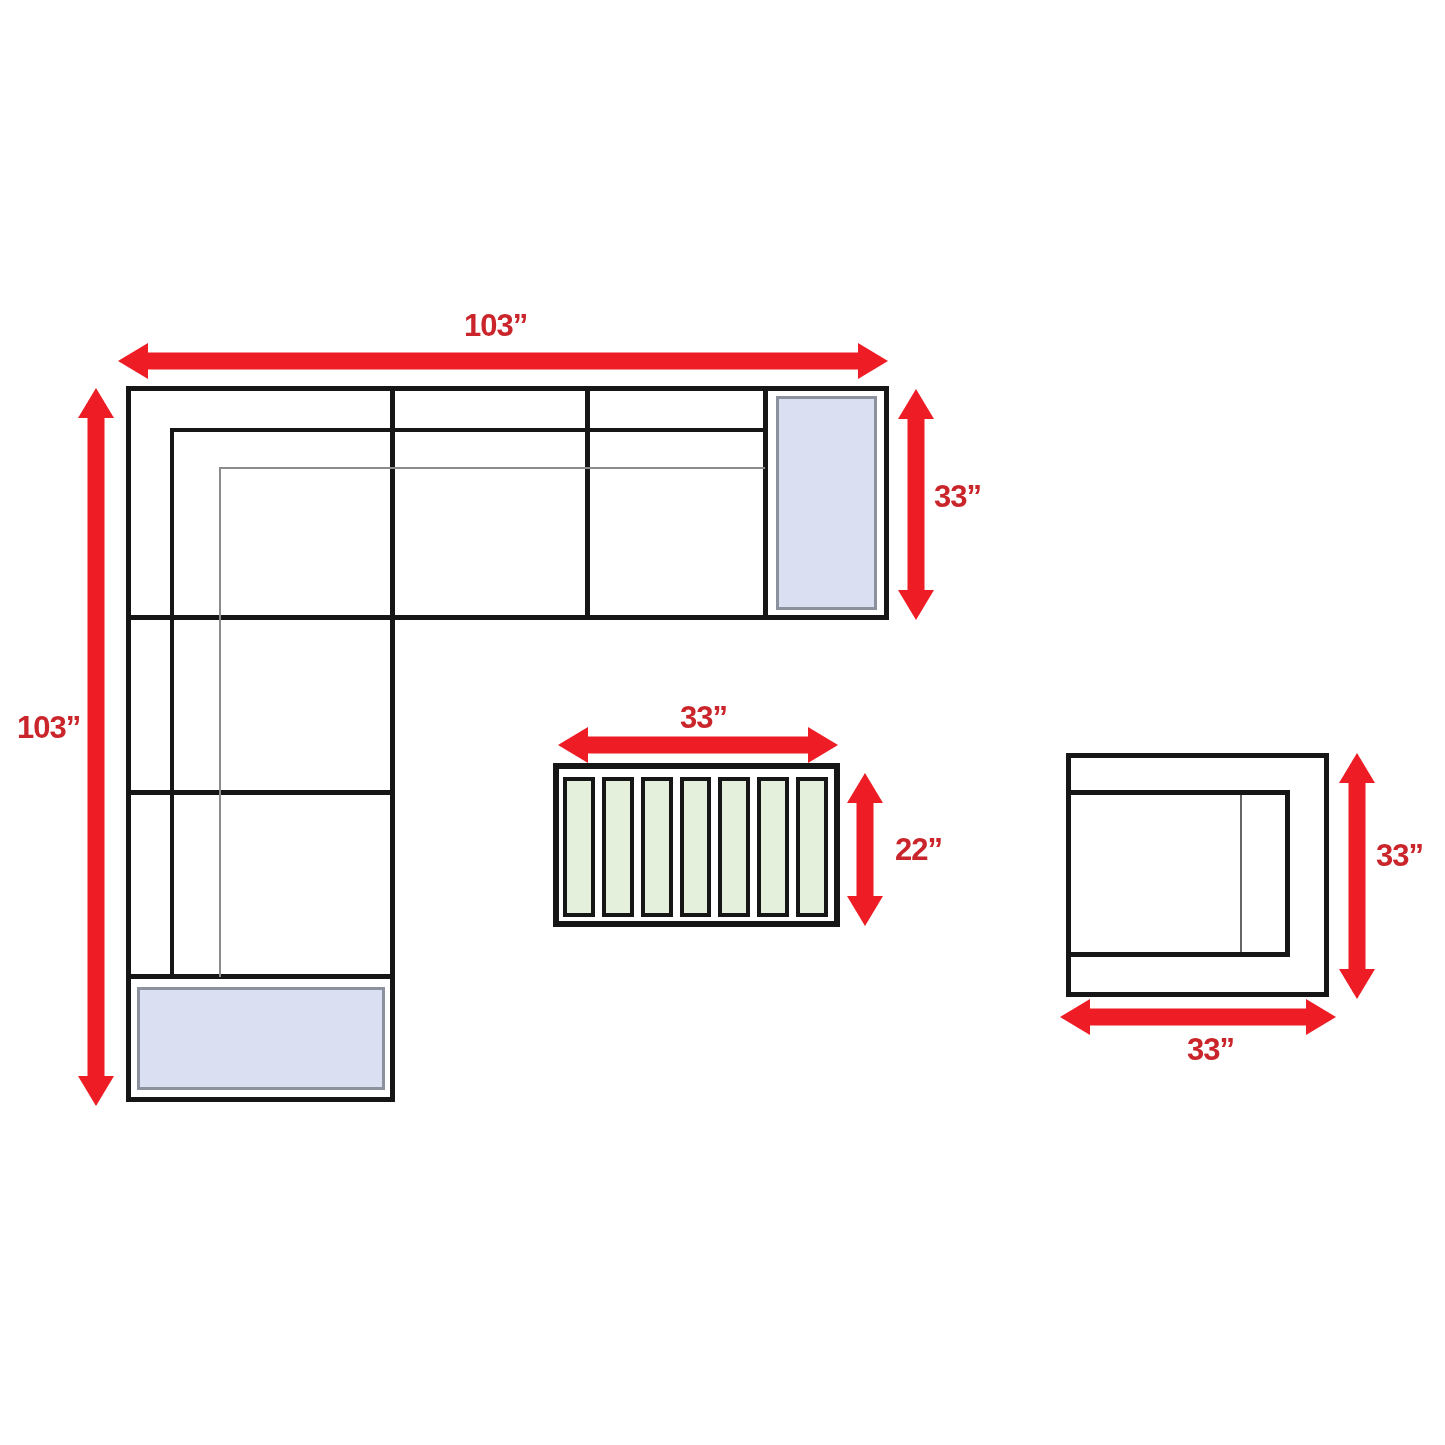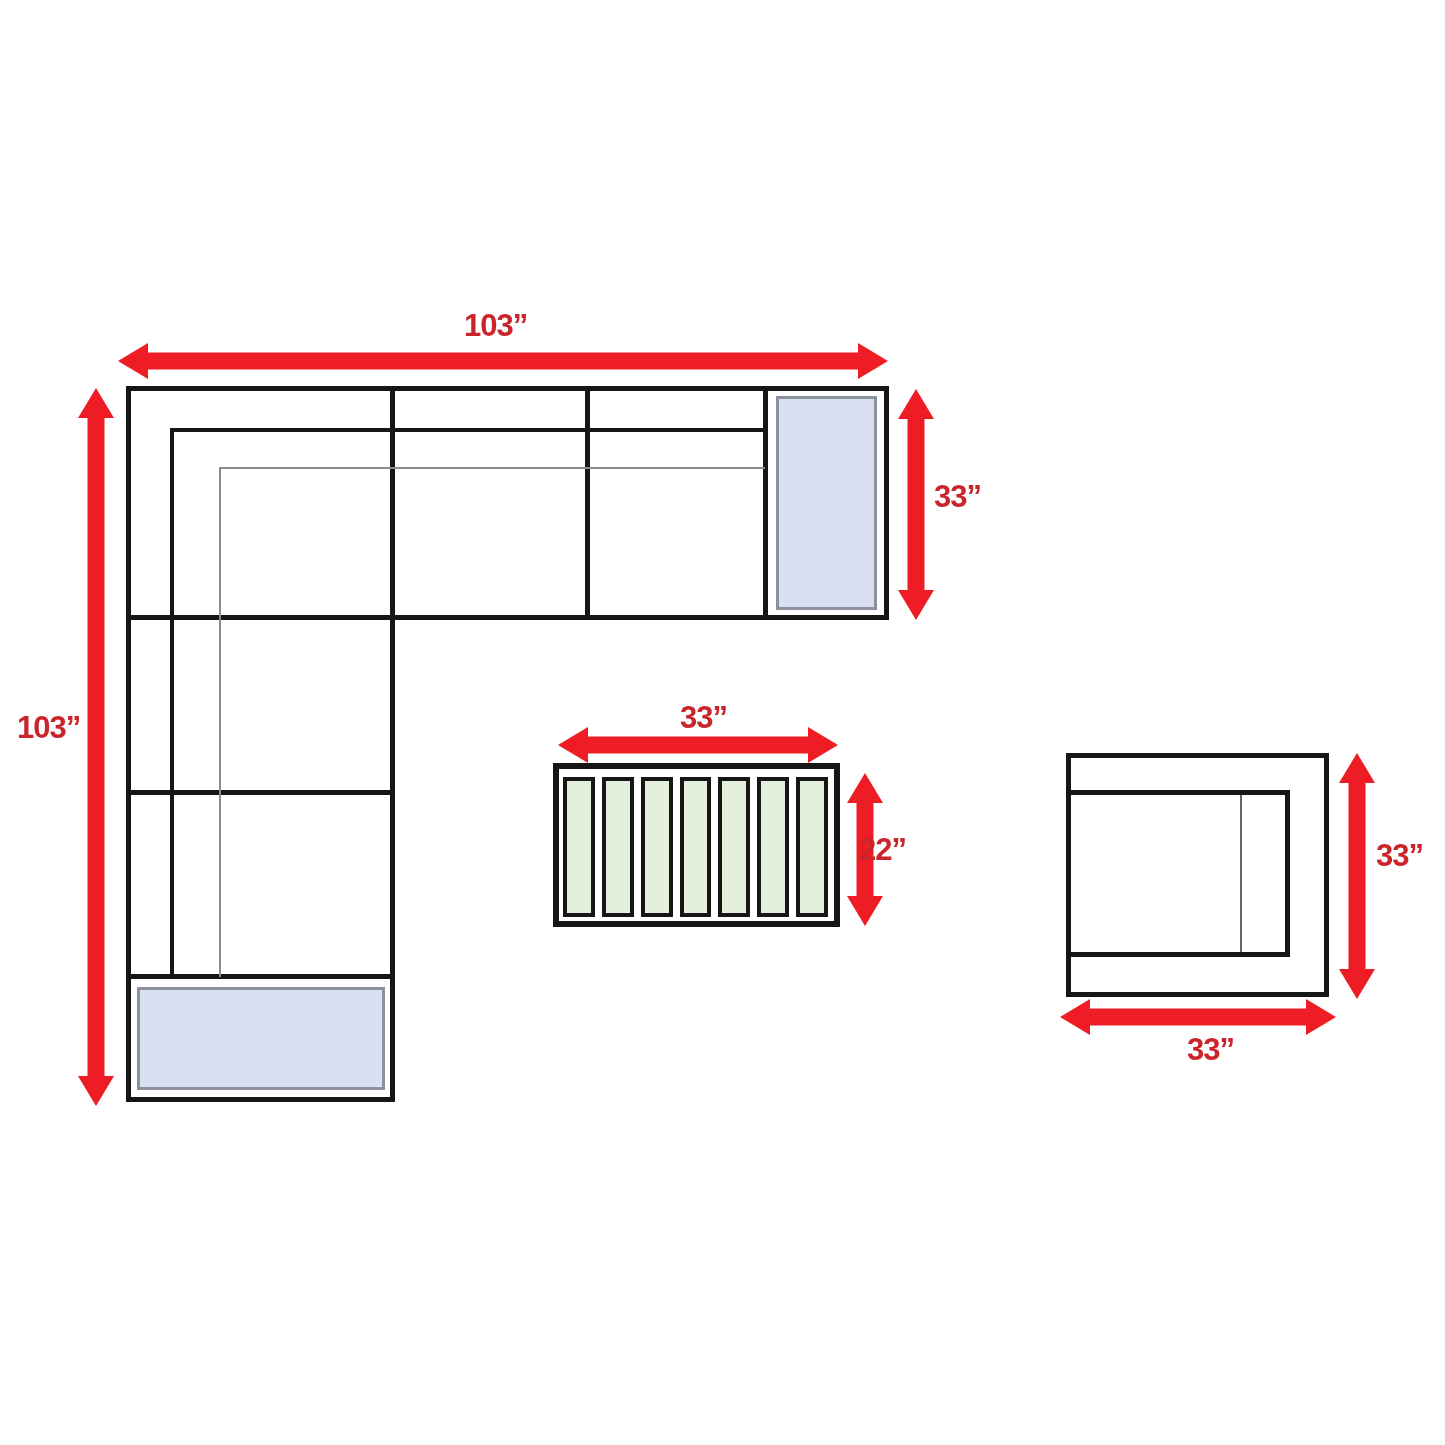--- a/index.html
+++ b/index.html
@@ -112,21 +112,21 @@
     <span class="head head-a"></span>
     <span class="head head-b"></span>
   </div>
   <div class="dim-label" style="left:680px;top:702px">33”</div>
 
   <div class="arrow-v" style="left:847px;top:773px;height:153px">
     <span class="shaft"></span>
     <span class="head head-a"></span>
     <span class="head head-b"></span>
   </div>
-  <div class="dim-label" style="left:859px;top:834px">22”</div>
+  <div class="dim-label" style="left:895px;top:834px">22”</div>
 
   <div class="outline" style="left:1066px;top:753px;width:263px;height:244px"></div>
   <div class="outline" style="left:1066px;top:790px;width:224px;height:167px"></div>
   <div class="vline gray2" style="left:1240px;top:795px;height:157px"></div>
 
   <div class="arrow-v" style="left:1339px;top:753px;height:246px">
     <span class="shaft"></span>
     <span class="head head-a"></span>
     <span class="head head-b"></span>
   </div>

